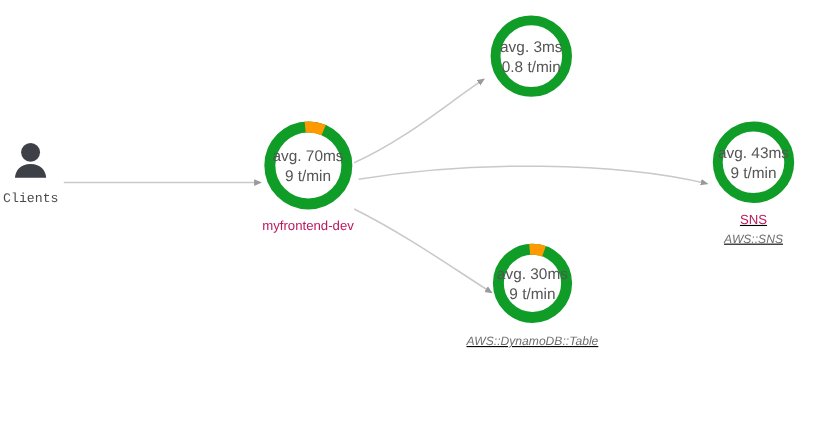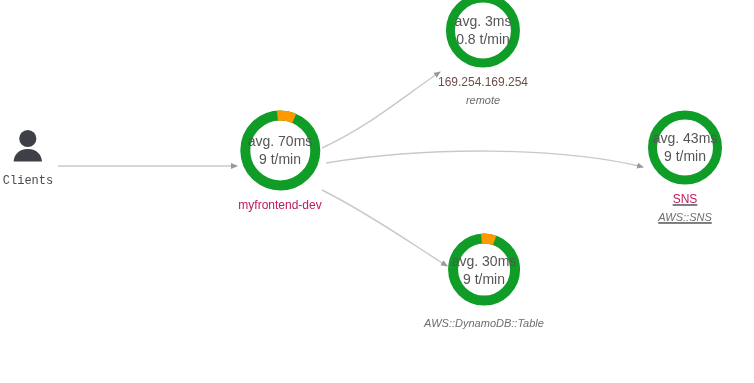--- a/index.html
+++ b/index.html
@@ -128,24 +128,20 @@
       <div class="node" style="left: 483px; top: 51px;">
         <div class="ring-wrap">
           <svg class="ring-svg" width="74" height="74" viewBox="0 0 74 74">
             <circle cx="37" cy="37" r="32.5" fill="none" stroke="#0f9d28" stroke-width="9"></circle>
           </svg>
           <div class="ring-text">
             <span class="metric">avg. 3ms</span>
             <span class="metric">0.8 t/min</span>
           </div>
         </div>
-        <div class="caption">
-          <div class="title remote-ip">169.254.169.254</div>
-          <div class="subtitle">remote</div>
-        </div>
       </div>
       <div class="node" style="left: 280px; top: 162px;">
         <div class="ring-wrap">
           <svg class="ring-svg" width="80" height="80" viewBox="0 0 80 80">
             <circle cx="40" cy="40" r="35" fill="none" stroke="#0f9d28" stroke-width="10"></circle>
             <circle cx="40" cy="40" r="35" fill="none" stroke="#ff9900" stroke-width="10" stroke-dasharray="17.59291886010284 202.31856689118268" stroke-dashoffset="3.2986722862692823" transform="rotate(-90 40 40)"></circle>
           </svg>
           <div class="ring-text">
             <span class="metric">avg. 70ms</span>
             <span class="metric">9 t/min</span>
@@ -163,21 +159,21 @@
           <div class="ring-text">
             <span class="metric">avg. 43ms</span>
             <span class="metric">9 t/min</span>
           </div>
         </div>
         <div class="caption">
           <div class="title">SNS</div>
           <div class="subtitle">AWS::SNS</div>
         </div>
       </div>
-      <div class="node" style="left: 484px; top: 282px;">
+      <div class="node" style="left: 484px; top: 270px; text-decoration: underline;">
         <div class="ring-wrap">
           <svg class="ring-svg" width="72" height="72" viewBox="0 0 72 72">
             <circle cx="36" cy="36" r="31" fill="none" stroke="#0f9d28" stroke-width="10"></circle>
             <circle cx="36" cy="36" r="31" fill="none" stroke="#ff9900" stroke-width="10" stroke-dasharray="13.634512116579703 181.14423240598745" stroke-dashoffset="2.9216811678385075" transform="rotate(-90 36 36)"></circle>
           </svg>
           <div class="ring-text">
             <span class="metric">avg. 30ms</span>
             <span class="metric">9 t/min</span>
           </div>
         </div>

